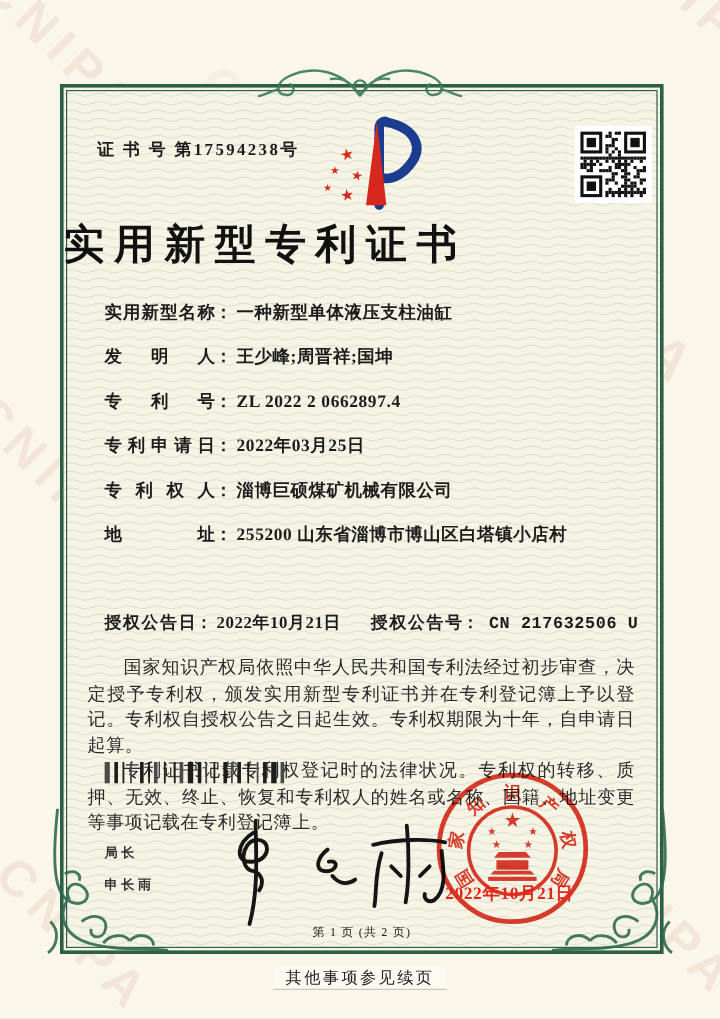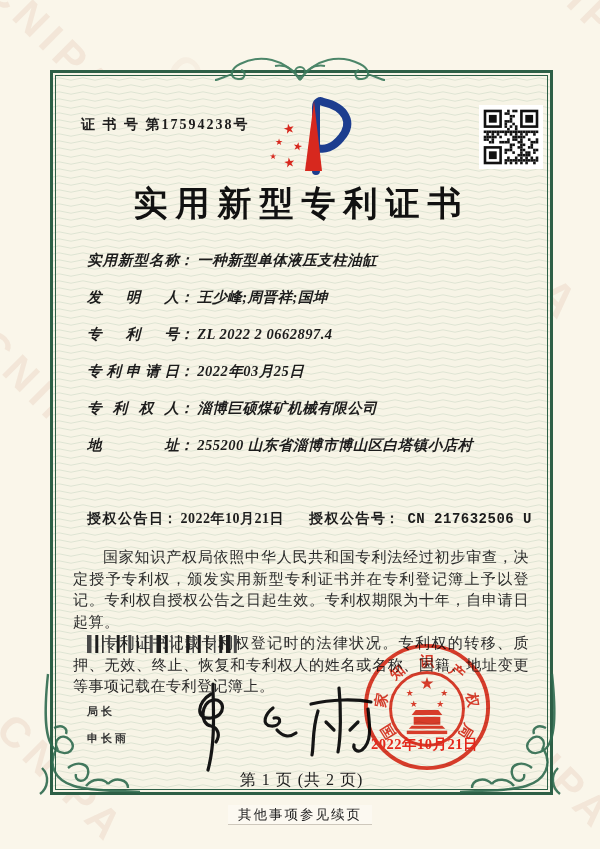--- a/index.html
+++ b/index.html
@@ -17,25 +17,25 @@
   .frame{
     position:absolute;left:50px;top:70px;width:497px;height:719px;
     border:3px solid #2d5f46;background:#f7f4e6;
   }
   .frame .inner-line{position:absolute;inset:2px;border:1px solid #2d5f46;pointer-events:none;}
   #guilloche{position:absolute;left:0;top:0;width:100%;height:100%;}
   .cert-no{position:absolute;left:28px;top:43px;font-size:14px;font-weight:bold;letter-spacing:2px;}
   .logo{position:absolute;left:203px;top:20px;width:100px;height:90px;}
   .qr-box{position:absolute;left:426px;top:32px;width:64px;height:64px;background:#fff;}
   .title{
-    position:absolute;left:0;top:108px;width:100%;text-align:center;
+    position:absolute;left:0;top:108px;width:100%;
     font-size:34px;font-weight:bold;letter-spacing:8px;color:#111;
   }
   .fields{position:absolute;left:34px;top:178px;width:440px;font-size:14.5px;}
-  .field-row{position:absolute;left:0;white-space:nowrap;font-style:italic;}
+  .field-row{position:absolute;left:0;white-space:nowrap;}
   .flabel{
     display:inline-block;width:92px;font-weight:bold;
     text-align:justify;text-align-last:justify;vertical-align:bottom;
   }
   .colon{font-weight:bold;}
   .fvalue{font-weight:bold;letter-spacing:0.5px;}
   .grant-row{position:absolute;left:34px;top:437px;font-size:14px;white-space:nowrap;}
   .grant-num{position:absolute;left:222px;top:0;font-family:Liberation Mono, monospace;}
   .body-text{
     position:absolute;left:20px;top:474px;width:456px;
@@ -44,21 +44,21 @@
   .body-text p{margin:0;text-indent:2em;letter-spacing:0.5px;}
   #barcode{position:absolute;left:34px;top:562px;width:156px;height:18px;}
   .signer{position:absolute;left:34px;top:625px;font-family:"Liberation Sans","DejaVu Sans",sans-serif;
     font-size:11px;font-weight:bold;color:#333;letter-spacing:3px;line-height:27px;}
   #signature{position:absolute;left:118px;top:605px;width:215px;height:100px;}
   .seal{position:absolute;left:305px;top:565px;width:138px;height:138px;opacity:0.93;mix-blend-mode:multiply;}
   .seal-date{
     position:absolute;left:318px;top:662px;width:130px;font-size:14.5px;font-weight:bold;
     color:#e4271b;letter-spacing:0.5px;white-space:nowrap;
   }
-  .page-footer{position:absolute;left:0;top:697px;width:100%;text-align:center;font-size:16px;letter-spacing:1px;}
+  .page-footer{position:absolute;left:0;top:697px;width:100%;text-align:center;font-size:10px;letter-spacing:1px;}
   .continuation{
     position:absolute;left:0;top:806px;width:100%;text-align:center;font-size:13.5px;
     letter-spacing:2px;color:#222;
   }
   .continuation span{background:rgba(255,255,255,0.35);padding:2px 10px;border-bottom:1px solid rgba(120,110,90,0.35);}
   .ornament{position:absolute;pointer-events:none;}
 </style>
 </head>
 <body>
 

